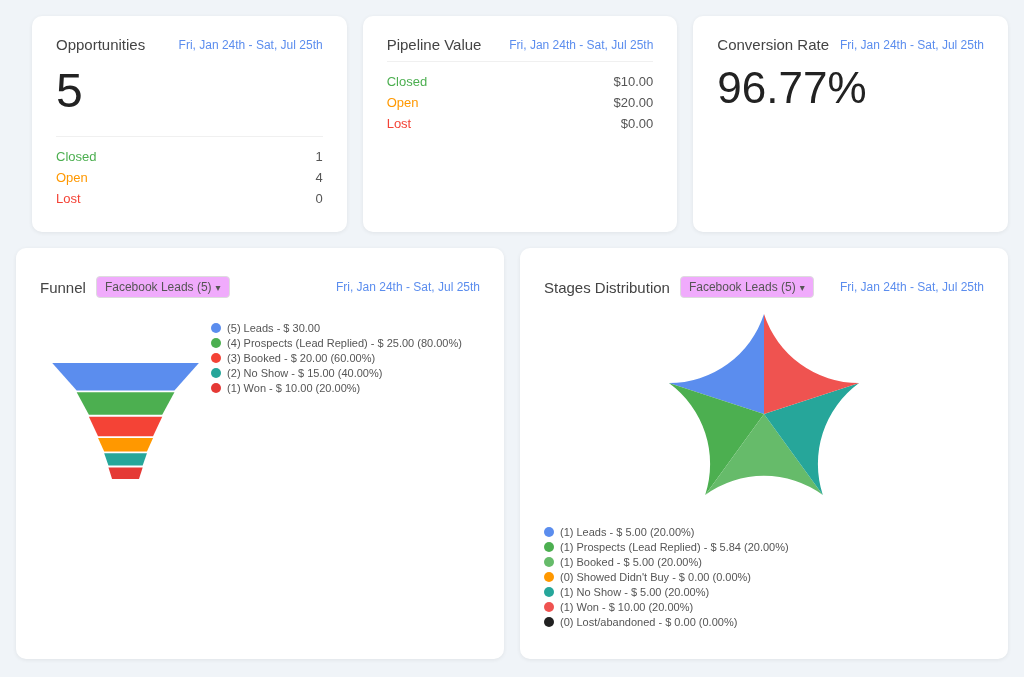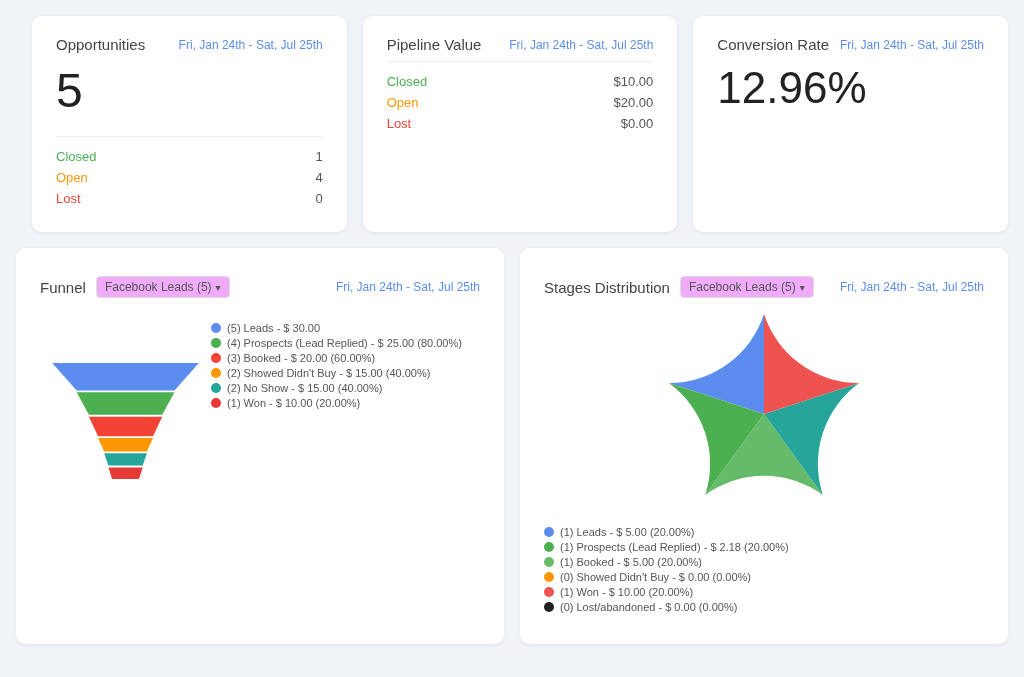--- a/index.html
+++ b/index.html
@@ -193,21 +193,21 @@
         <span class="stat-value">$0.00</span>
       </div>
     </div>
   </div>
 
   <div class="card">
     <div class="card-header">
       <span class="card-title">Conversion Rate</span>
       <span class="card-date">Fri, Jan 24th - Sat, Jul 25th</span>
     </div>
-    <div class="card-main-value" style="font-size:44px; margin-bottom: 40px;">12.96%</div>
+    <div class="card-main-value" style="font-size:44px; margin-bottom: 40px;">96.77%</div>
   </div>
 </div>
 
 <div class="bottom-cards">
 
   <div class="bottom-card">
     <div class="bottom-card-header">
       <div class="bottom-card-title-row">
         <span class="bottom-card-title">Funnel</span>
         <button class="dropdown-btn">Facebook Leads (5)</button>
@@ -236,24 +236,20 @@
           </div>
           <div class="legend-item">
             <span class="legend-dot" style="background:#4caf50"></span>
             <span>(4) Prospects (Lead Replied) - $ 25.00 (80.00%)</span>
           </div>
           <div class="legend-item">
             <span class="legend-dot" style="background:#f44336"></span>
             <span>(3) Booked - $ 20.00 (60.00%)</span>
           </div>
           <div class="legend-item">
-            <span class="legend-dot" style="background:#ff9800"></span>
-            <span>(2) Showed Didn't Buy - $ 15.00 (40.00%)</span>
-          </div>
-          <div class="legend-item">
             <span class="legend-dot" style="background:#26a69a"></span>
             <span>(2) No Show - $ 15.00 (40.00%)</span>
           </div>
           <div class="legend-item">
             <span class="legend-dot" style="background:#e53935"></span>
             <span>(1) Won - $ 10.00 (20.00%)</span>
           </div>
         </div>
     </div>
   </div>
@@ -279,31 +275,35 @@
 
         <path d="M0,0 L0.309,0.951 A1,1,0,0,1,1,0 Z" fill="#ef5350"></path>
       </svg>
       <div class="pie-legend" id="pie-legend">
           <div class="legend-item">
             <span class="legend-dot" style="background:#5b8dee"></span>
             <span>(1) Leads - $ 5.00 (20.00%)</span>
           </div>
           <div class="legend-item">
             <span class="legend-dot" style="background:#4caf50"></span>
-            <span>(1) Prospects (Lead Replied) - $ 2.18 (20.00%)</span>
+            <span>(1) Prospects (Lead Replied) - $ 5.84 (20.00%)</span>
           </div>
           <div class="legend-item">
             <span class="legend-dot" style="background:#66bb6a"></span>
             <span>(1) Booked - $ 5.00 (20.00%)</span>
           </div>
           <div class="legend-item">
             <span class="legend-dot" style="background:#ff9800"></span>
             <span>(0) Showed Didn't Buy - $ 0.00 (0.00%)</span>
           </div>
           <div class="legend-item">
+            <span class="legend-dot" style="background:#26a69a"></span>
+            <span>(1) No Show - $ 5.00 (20.00%)</span>
+          </div>
+          <div class="legend-item">
             <span class="legend-dot" style="background:#ef5350"></span>
             <span>(1) Won - $ 10.00 (20.00%)</span>
           </div>
           <div class="legend-item">
             <span class="legend-dot" style="background:#212121"></span>
             <span>(0) Lost/abandoned - $ 0.00 (0.00%)</span>
           </div>
         </div>
     </div>
   </div>

